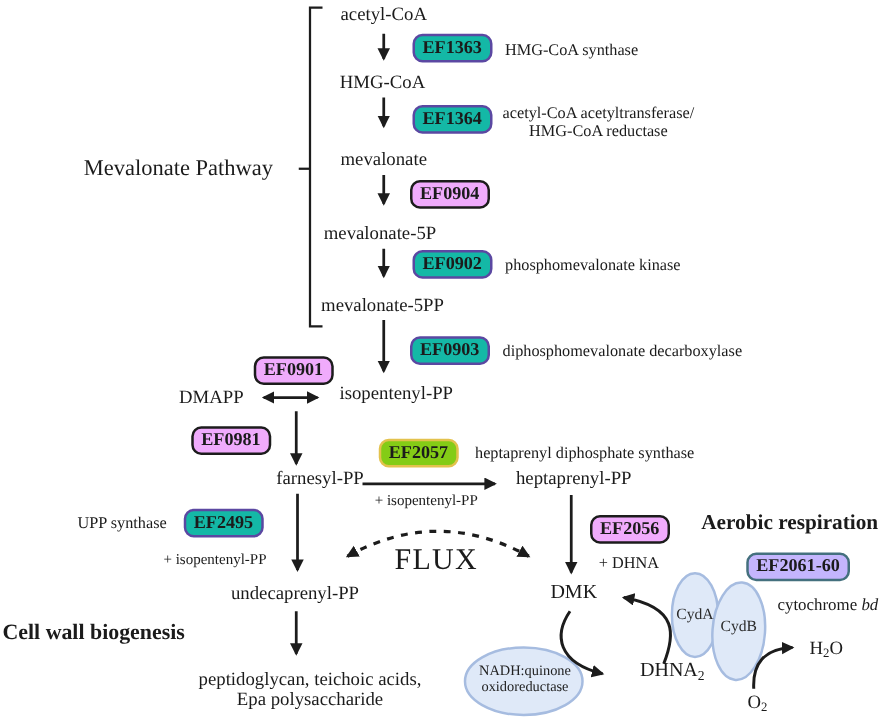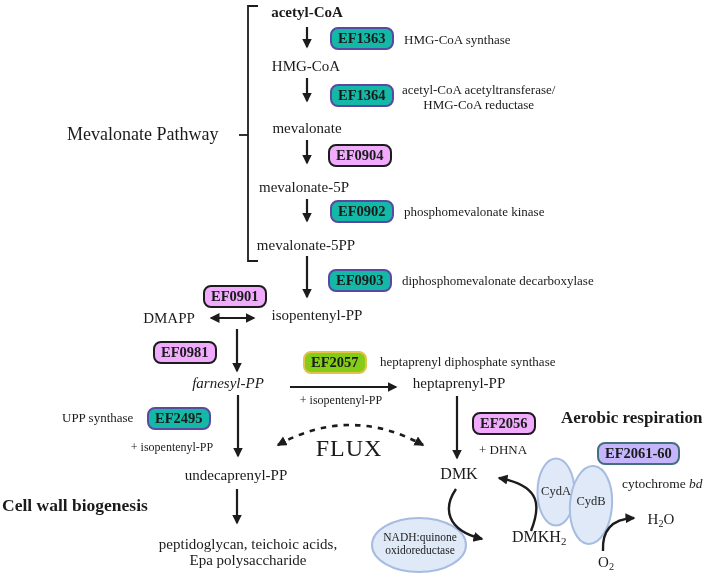--- a/index.html
+++ b/index.html
@@ -64,32 +64,32 @@
       <path d="M531,531 C540,508 543,486 499,478" marker-end="url(#ah)"></path>
       <path d="M603,551 C602,531 611,519 634,518" marker-end="url(#ah)"></path>
     </g>
   </svg>
 
   <div class="t" style="left:67px;top:125px;font-size:18px;">Mevalonate Pathway</div>
   <div class="t head" style="left:561px;top:409px;">Aerobic respiration</div>
   <div class="t head" style="left:2px;top:496px;font-size:17.5px;">Cell wall biogenesis</div>
   <div class="t flux c" style="left:349px;top:435px;">FLUX</div>
 
-  <div class="t c" style="left:307px;top:4px;font-weight:bold;">acetyl-CoA</div>
+  <div class="t c" style="left:307px;top:4px;">acetyl-CoA</div>
   <div class="t c" style="left:306px;top:58px;">HMG-CoA</div>
   <div class="t c" style="left:307px;top:120px;">mevalonate</div>
   <div class="t c" style="left:304px;top:179px;">mevalonate-5P</div>
   <div class="t c" style="left:306px;top:237px;">mevalonate-5PP</div>
   <div class="t c" style="left:317px;top:307px;">isopentenyl-PP</div>
   <div class="t c" style="left:169px;top:310px;">DMAPP</div>
-  <div class="t c" style="left:228px;top:375px;font-style:italic;">farnesyl-PP</div>
+  <div class="t c" style="left:256px;top:375px;">farnesyl-PP</div>
   <div class="t c" style="left:459px;top:375px;">heptaprenyl-PP</div>
   <div class="t c" style="left:236px;top:467px;">undecaprenyl-PP</div>
   <div class="t c" style="left:459px;top:465px;font-size:16px;">DMK</div>
-  <div class="t" style="left:512px;top:528px;font-size:16px;"><span>DMKH</span><sub>2</sub></div>
+  <div class="t" style="left:512px;top:528px;font-size:16px;"><span>DHNA</span><sub>2</sub></div>
   <div class="t c" style="left:606px;top:554px;"><span>O</span><sub>2</sub></div>
   <div class="t c" style="left:661px;top:511px;"><span>H</span><sub>2</sub><span>O</span></div>
   <div class="t c center2" style="left:248px;top:536px;line-height:16px;">
     <div>peptidoglycan, teichoic acids,</div>
     <div>Epa polysaccharide</div>
   </div>
 
   <div class="ebox purple" style="left:330px;top:27px;">EF1363</div>
   <div class="ebox purple" style="left:330px;top:84px;">EF1364</div>
   <div class="ebox" style="left:328px;top:144px;">EF0904</div>

